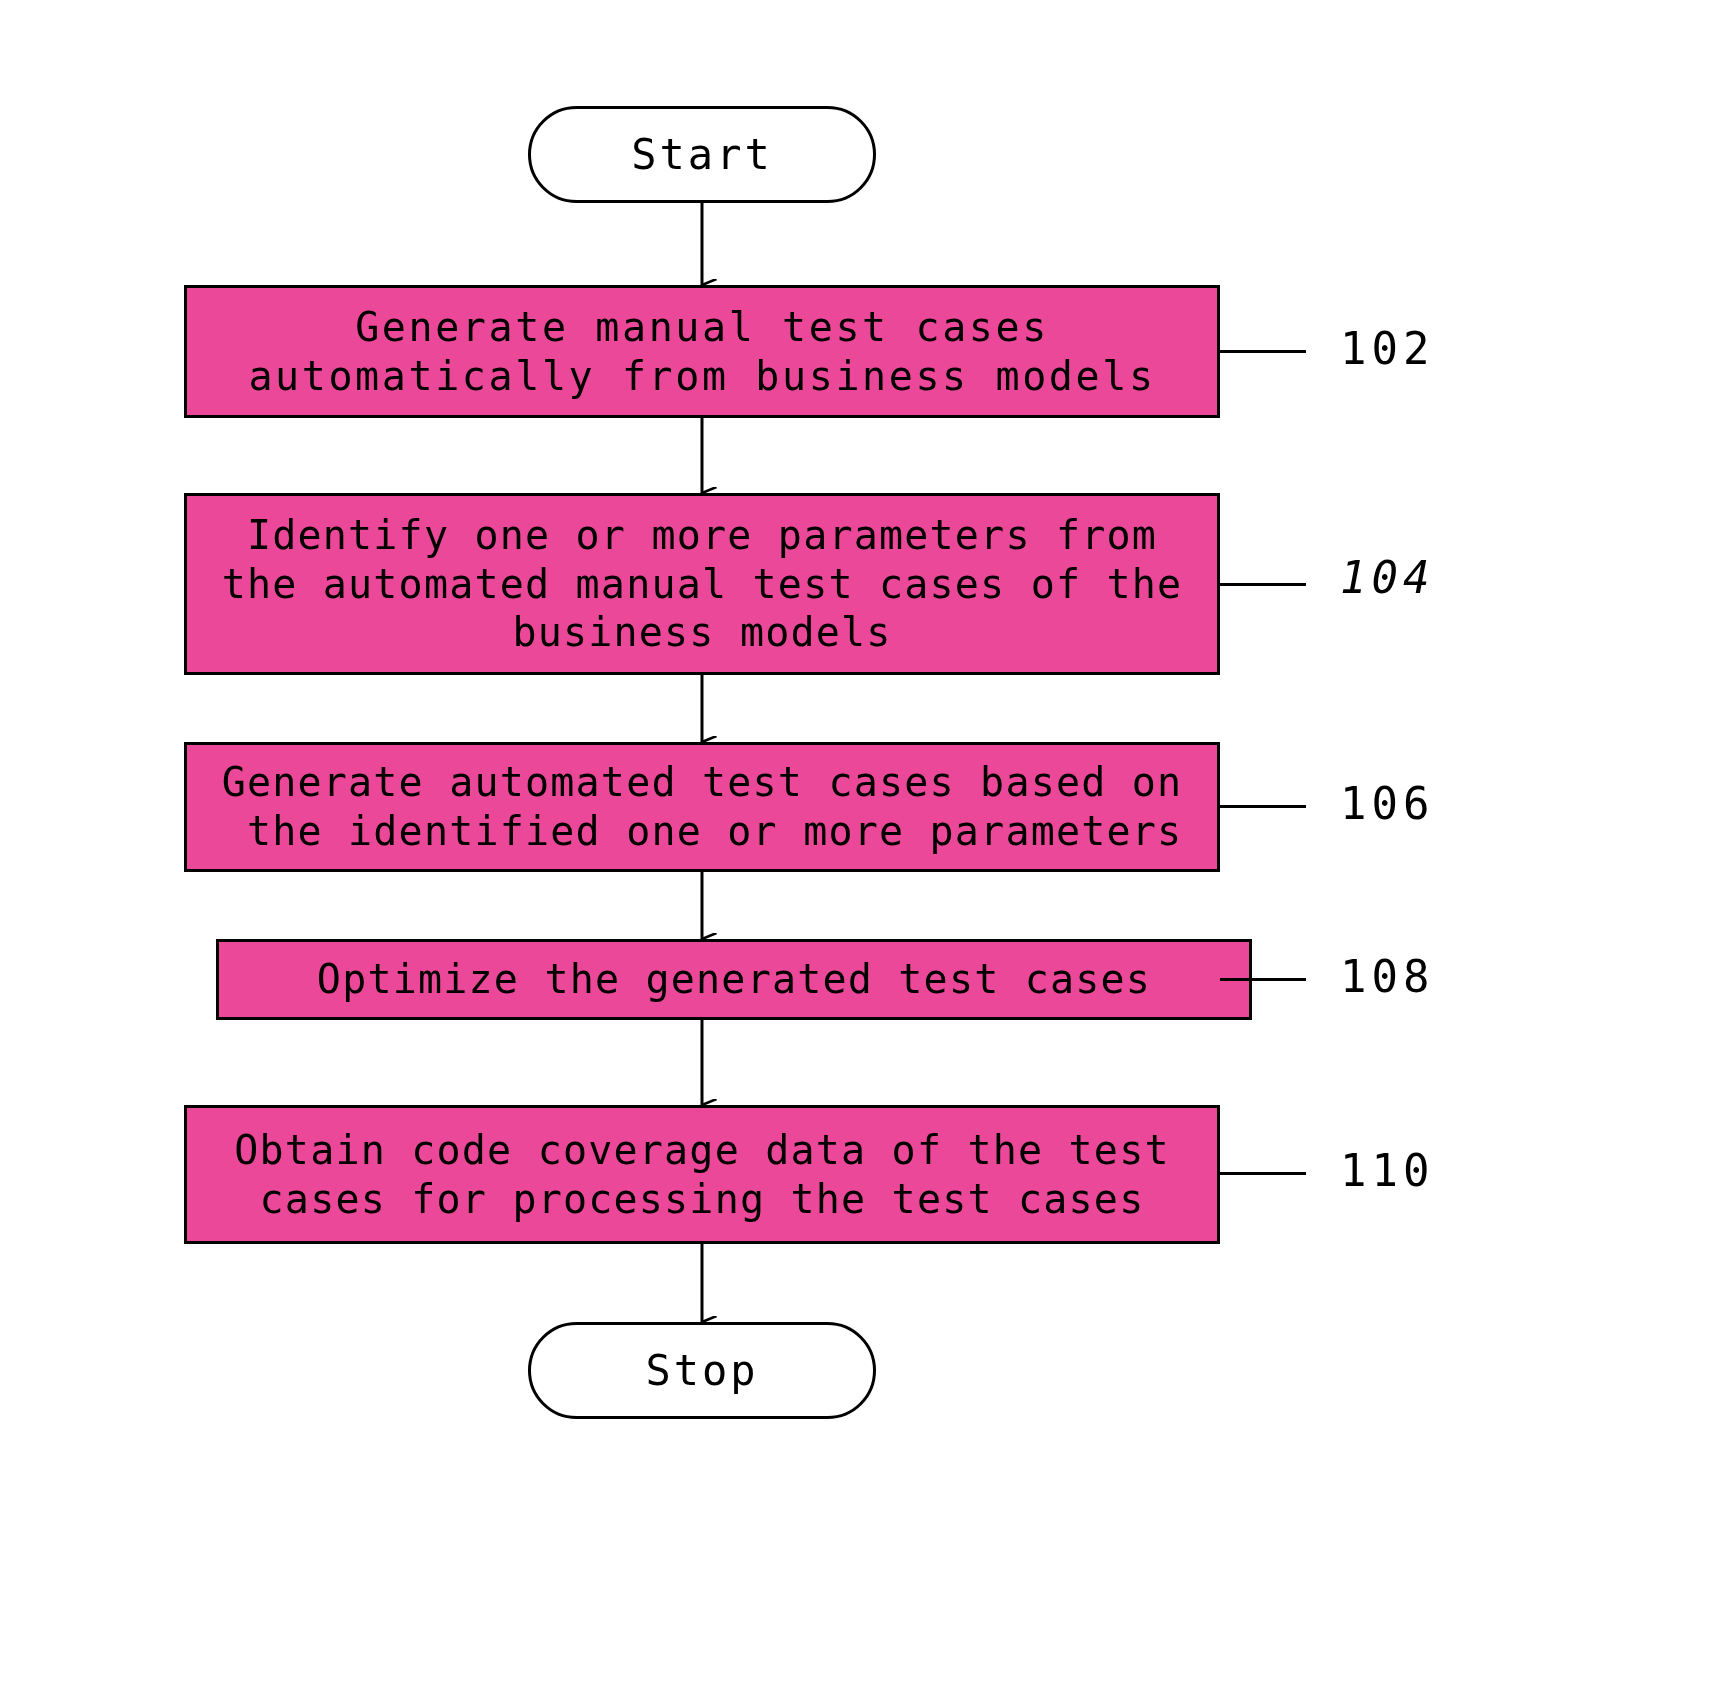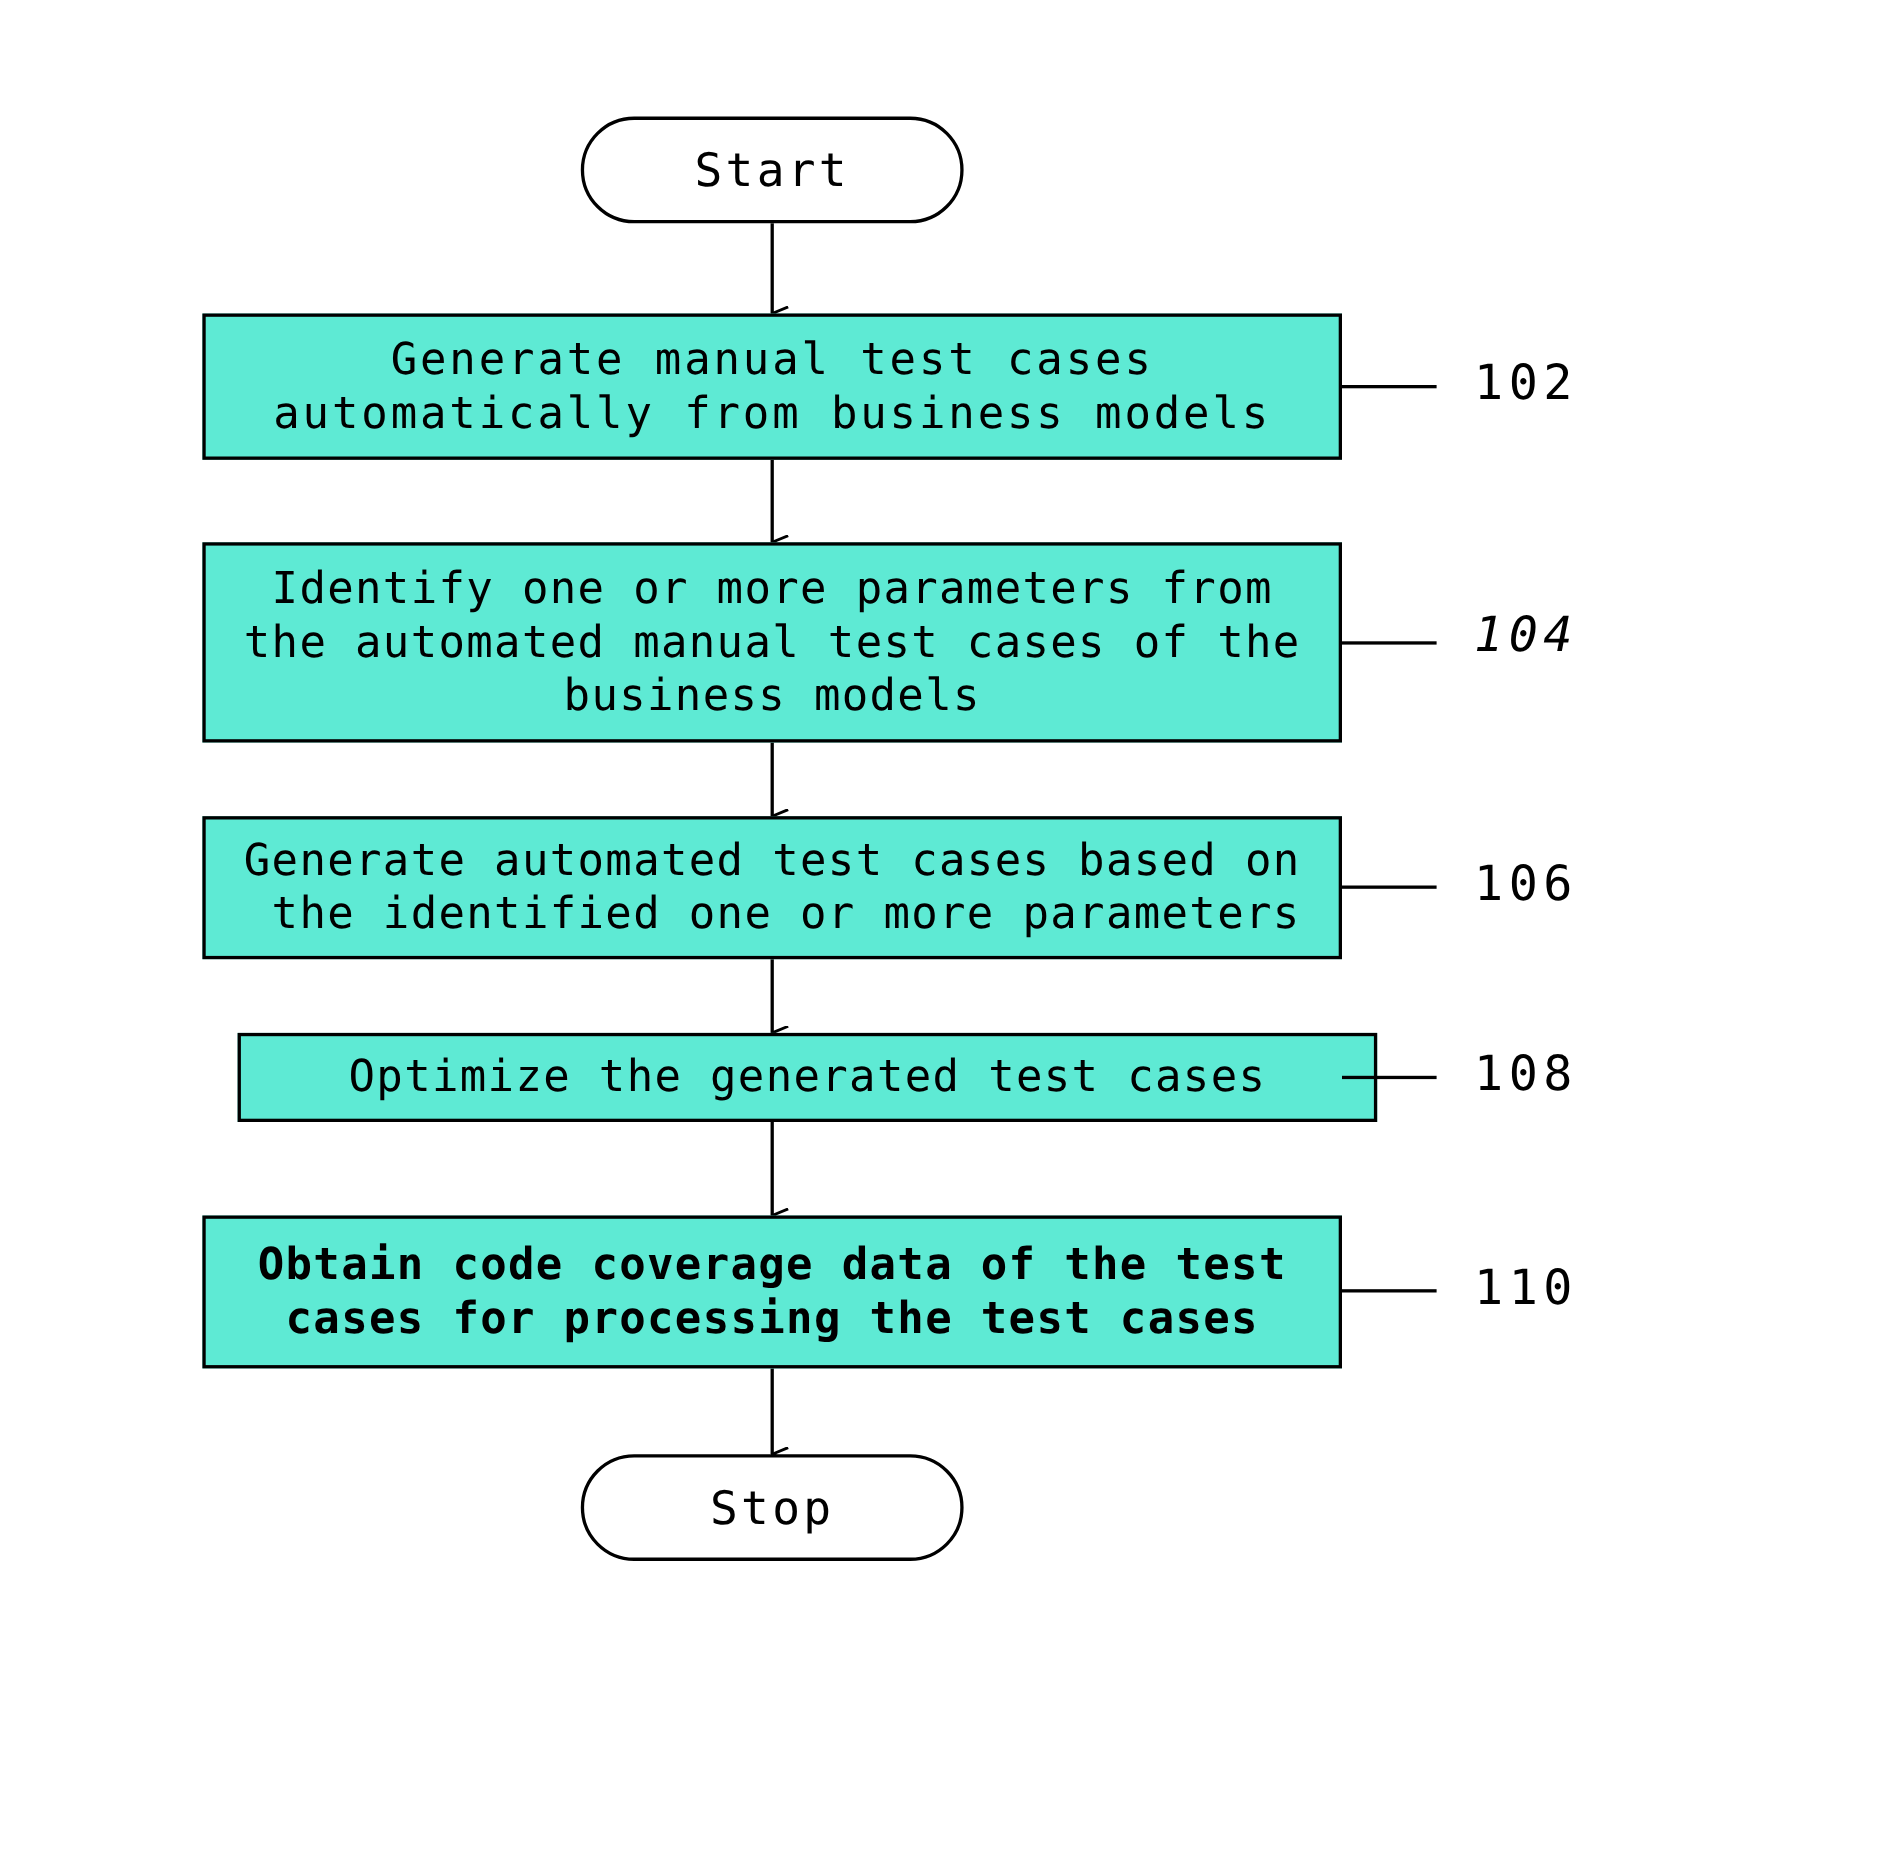--- a/index.html
+++ b/index.html
@@ -39,21 +39,21 @@
     font-size: 42px;
     letter-spacing: 3px;
     line-height: 1;
     white-space: nowrap;
   }
 
   
   .process {
     position: absolute;
     border: 3px solid #000;
-    background: #5eead4;
+    background: #ec4899;
     box-sizing: border-box;
     display: flex;
     align-items: center;
     justify-content: center;
     text-align: center;
   }
   .process .proc-label {
     font-size: 40px;
     line-height: 1.22;
     letter-spacing: 1.2px;
@@ -133,21 +133,21 @@
   </div>
   <div class="leader" style="left:1220px; top:805px; width:86px;"></div>
   <div class="ref-num" style="left:1340px; top:782px;">106</div>
 
   <div class="process" style="left:184px; top:939px; width:1036px; height:81px;margin-left:32px;">
     <span class="proc-label">Optimize the generated test cases</span>
   </div>
   <div class="leader" style="left:1220px; top:978px; width:86px;"></div>
   <div class="ref-num" style="left:1340px; top:955px;">108</div>
 
-  <div class="process" style="left:184px; top:1105px; width:1036px; height:139px;font-weight:bold;">
+  <div class="process" style="left:184px; top:1105px; width:1036px; height:139px;">
     <span class="proc-label">Obtain code coverage data of the test
 cases for processing the test cases</span>
   </div>
   <div class="leader" style="left:1220px; top:1172px; width:86px;"></div>
   <div class="ref-num" style="left:1340px; top:1149px;">110</div>
 
   <div class="terminator" style="left:528px; top:1322px; width:348px; height:97px;">
     <span class="term-label">Stop</span>
   </div>
 

